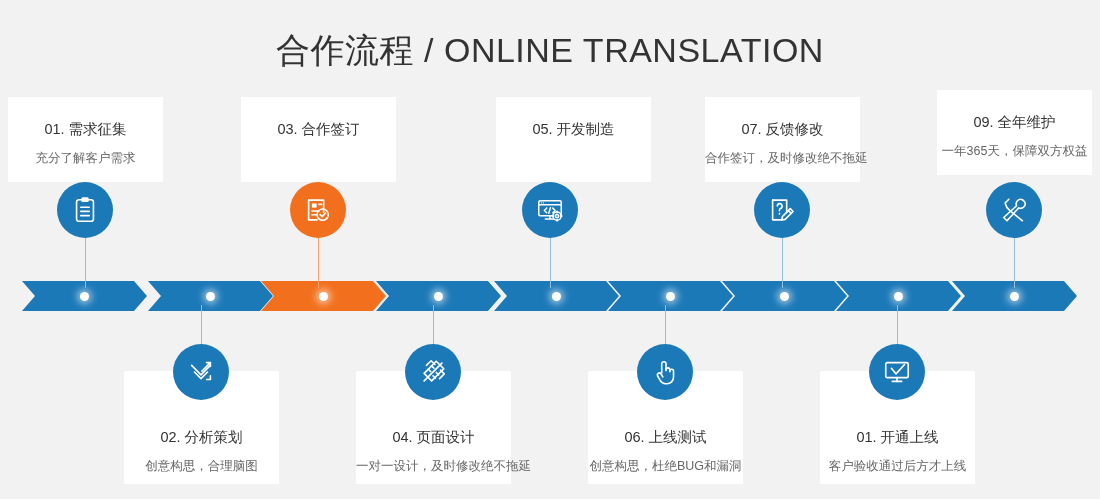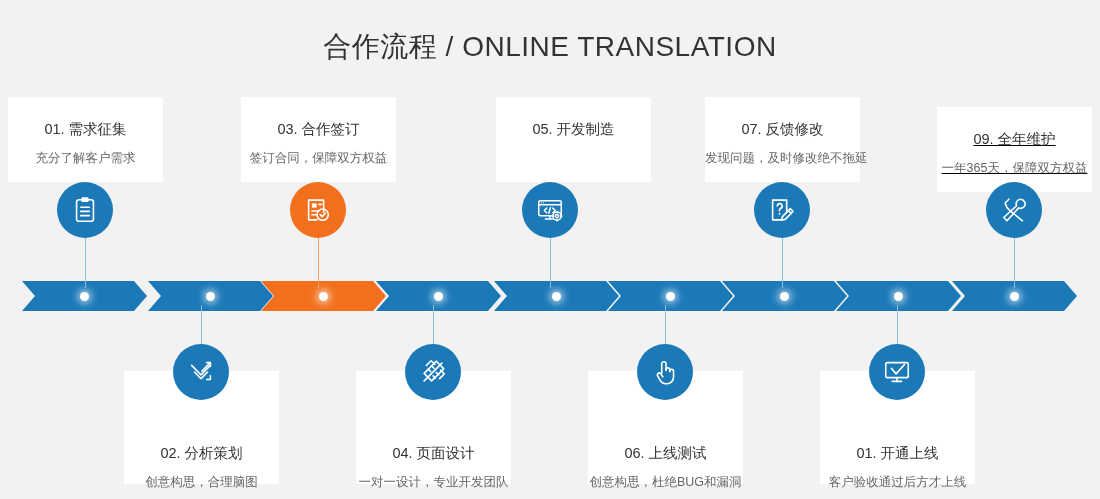--- a/index.html
+++ b/index.html
@@ -8,21 +8,21 @@
     background:#f2f2f2;
     font-family:"Liberation Sans","DejaVu Sans",sans-serif;
     overflow:hidden;
     position:relative;
   }
   #stage{position:relative;width:1100px;height:499px;}
 
   .page-title{
     position:absolute;left:0;top:28px;width:1100px;
     text-align:center;
-    font-size:28px;
+    font-size:34px;
     color:#333333;
     letter-spacing:0.5px;
     font-weight:400;
     white-space:nowrap;
   }
 
   
   .timeline{position:absolute;left:0;top:281px;width:1100px;height:30px;}
   .seg{
     position:absolute;top:0;height:30px;
@@ -57,21 +57,21 @@
   }
   .card .ttl{
     font-size:14.5px;color:#333333;text-align:center;
     line-height:20px;white-space:nowrap;font-weight:400;
   }
   .card .desc{
     font-size:12.5px;color:#666666;text-align:center;
     line-height:18px;margin-top:10px;white-space:nowrap;
   }
   .card.bottom{padding-top:0;}
-  .card.bottom .ttl{margin-top:72px;}
+  .card.bottom .ttl{margin-top:56px;}
 
   .circle{
     position:absolute;
     width:56px;height:56px;border-radius:50%;
     background:#1c79b8;
     display:flex;align-items:center;justify-content:center;
     z-index:4;
   }
   .circle.orange{background:#f2701d;}
   .circle svg{display:block;}
@@ -161,21 +161,20 @@
     </div>
     <div class="card bottom" style="left:124px;top:371px;width:155px;height:113px;">
       <div class="ttl">02. 分析策划</div>
       <div class="desc">创意构思，合理脑图</div>
     </div>
   </div>
 
   <div class="node">
     <div class="card" style="left:241px;top:97px;width:155px;height:85px;">
       <div class="ttl">03. 合作签订</div>
-      <div class="desc">签订合同，保障双方权益</div>
     </div>
     <div class="conn orange" style="left:318px;top:210px;height:78px;"></div>
     <div class="circle orange" style="left:290px;top:182px;">
       <span>
         <svg width="30" height="30" viewBox="0 0 32 32" fill="none" stroke="#ffffff" stroke-width="1.7" stroke-linecap="round" stroke-linejoin="round">
           <path d="M6 5.5h16v13"></path>
           <path d="M6 5.5v21h9"></path>
           <rect x="9.5" y="9" width="5" height="4.5" fill="#ffffff" stroke="none"></rect>
           <line x1="17" y1="10" x2="19.5" y2="10"></line>
           <line x1="9.5" y1="17" x2="17" y2="17"></line>
@@ -198,21 +197,21 @@
           <line x1="6.5" y1="25.5" x2="25.5" y2="6.5"></line>
           <line x1="11" y1="13" x2="13.5" y2="15.5"></line>
           <line x1="14.5" y1="9.5" x2="17" y2="12"></line>
           <line x1="16" y1="20" x2="18.5" y2="22.5"></line>
           <line x1="19.5" y1="16.5" x2="22" y2="19"></line>
         </svg>
       </span>
     </div>
     <div class="card bottom" style="left:356px;top:371px;width:155px;height:113px;">
       <div class="ttl">04. 页面设计</div>
-      <div class="desc">一对一设计，专业开发团队</div>
+      <div class="desc">一对一设计，及时修改绝不拖延</div>
     </div>
   </div>
 
   <div class="node">
     <div class="card" style="left:496px;top:97px;width:155px;height:85px;">
       <div class="ttl">05. 开发制造</div>
     </div>
     <div class="conn" style="left:550px;top:210px;height:78px;"></div>
     <div class="circle" style="left:522px;top:182px;">
       <span>
@@ -250,21 +249,21 @@
     </div>
     <div class="card bottom" style="left:588px;top:371px;width:155px;height:113px;">
       <div class="ttl">06. 上线测试</div>
       <div class="desc">创意构思，杜绝BUG和漏洞</div>
     </div>
   </div>
 
   <div class="node">
     <div class="card" style="left:705px;top:97px;width:155px;height:85px;">
       <div class="ttl">07. 反馈修改</div>
-      <div class="desc">发现问题，及时修改绝不拖延</div>
+      <div class="desc">合作签订，及时修改绝不拖延</div>
     </div>
     <div class="conn" style="left:782px;top:210px;height:78px;"></div>
     <div class="circle" style="left:754px;top:182px;">
       <span>
         <svg width="30" height="30" viewBox="0 0 32 32" fill="none" stroke="#ffffff" stroke-width="1.7" stroke-linecap="round" stroke-linejoin="round">
           <path d="M6 5.5h15v13"></path>
           <path d="M6 5.5v21h10"></path>
           <path d="M11 11.8a2.6 2.6 0 1 1 3.4 2.5c-.8.3-1.1 1-1.1 1.8v.7"></path>
           <circle cx="13.3" cy="20" r="0.95" fill="#ffffff" stroke="none"></circle>
           <path d="M24.8 14.6l3 3-8.4 8.4-3.7.7.7-3.7z"></path>
@@ -286,21 +285,21 @@
         </svg>
       </span>
     </div>
     <div class="card bottom" style="left:820px;top:371px;width:155px;height:113px;">
       <div class="ttl">01. 开通上线</div>
       <div class="desc">客户验收通过后方才上线</div>
     </div>
   </div>
 
   <div class="node">
-    <div class="card" style="left:937px;top:107px;width:155px;height:85px;text-decoration:underline;">
+    <div class="card" style="left:937px;top:90px;width:155px;height:85px;">
       <div class="ttl">09. 全年维护</div>
       <div class="desc">一年365天，保障双方权益</div>
     </div>
     <div class="conn" style="left:1014px;top:210px;height:78px;"></div>
     <div class="circle" style="left:986px;top:182px;">
       <span>
         <svg width="30" height="30" viewBox="0 0 32 32" fill="none" stroke="#ffffff" stroke-width="1.7" stroke-linecap="round" stroke-linejoin="round">
           <path d="M10.5 4.5l-4 4 2 5 3.5 3.5"></path>
           <line x1="12" y1="17" x2="25" y2="27.5"></line>
           <path d="M27.5 7.5a4.8 4.8 0 0 1-6.5 6.2L8.5 27.5 5 24l13.8-12.5A4.8 4.8 0 0 1 25 5z"></path>

